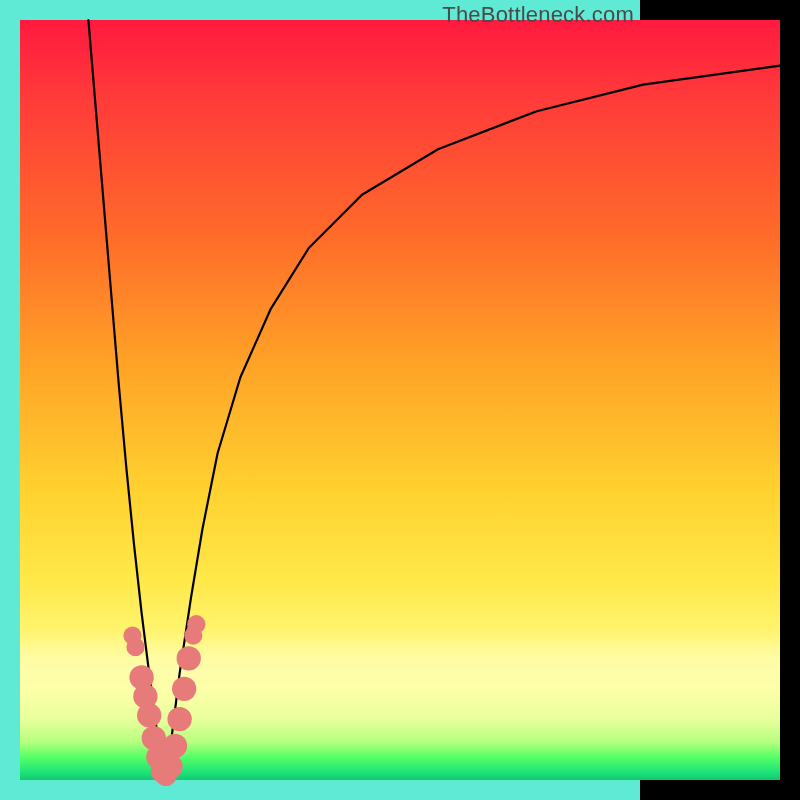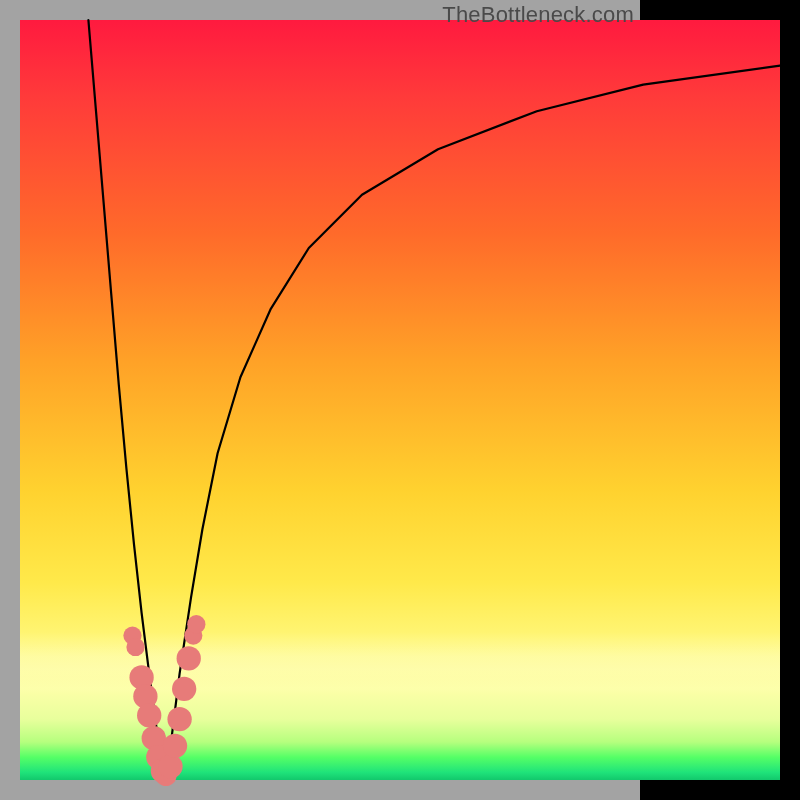--- a/index.html
+++ b/index.html
@@ -8,21 +8,21 @@
     width: 800px;
     height: 800px;
     overflow: hidden;
     background: #000;
     font-family: Arial, Helvetica, sans-serif;
   }
   .stage {
     position: relative;
     width: 640px;
     height: 800px;
-    background: #a3a3a3;
+    background: #5eead4;
   }
   
   .plot {
     position: absolute;
     left: 20px;
     top: 20px;
     width: 760px;
     height: 760px;
     
     background: linear-gradient(to bottom,

